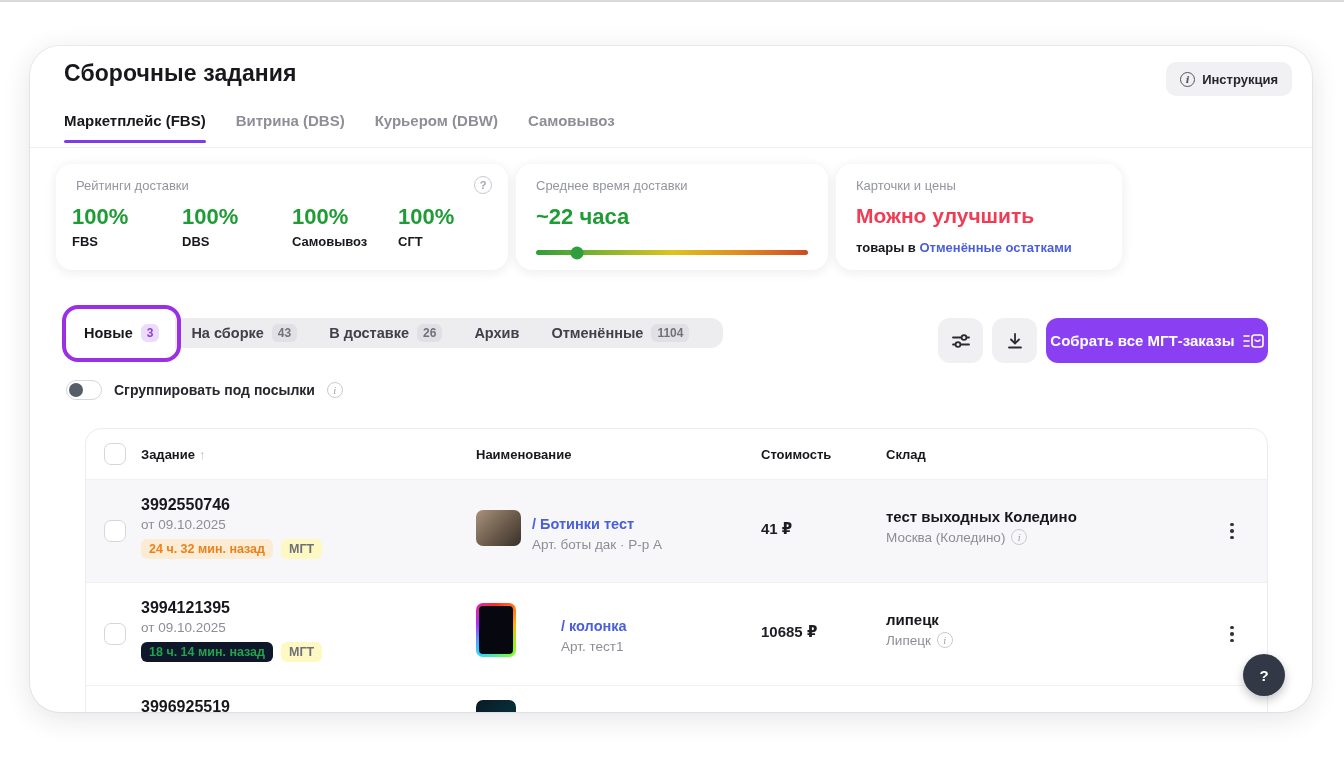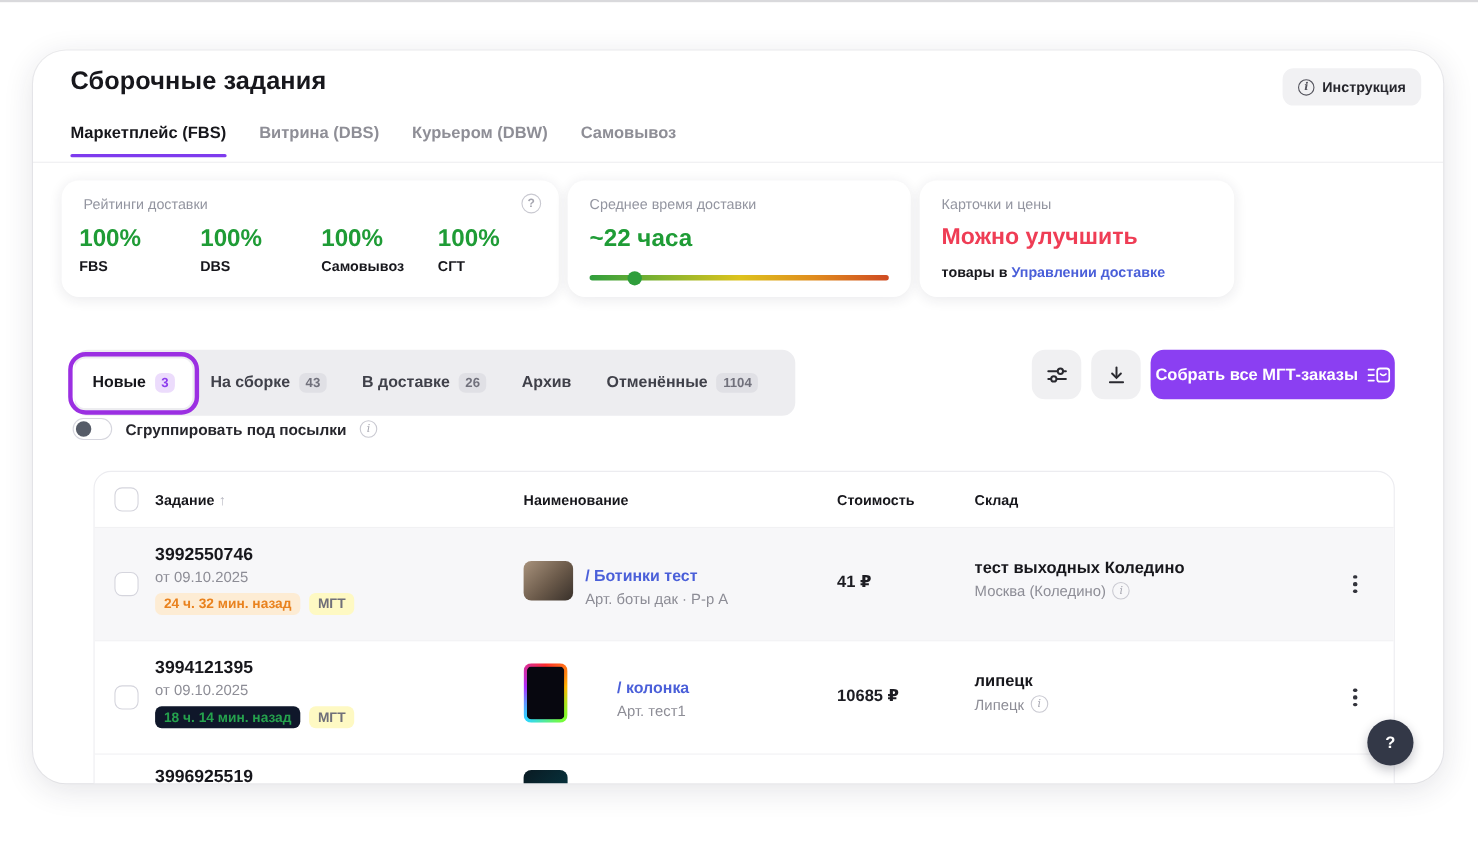--- a/index.html
+++ b/index.html
@@ -24,21 +24,21 @@
   .rating-item { position:absolute; top:40px; }
   .rating-value { font-size:22px; font-weight:800; color:#1f9c36; }
   .rating-name { font-size:13px; font-weight:700; color:#17171c; margin-top:4px; }
   .time-value { position:absolute; left:20px; top:40px; font-size:22px; font-weight:800; color:#1f9c36; }
   .grad-bar { position:absolute; left:20px; top:86px; width:272px; height:5px; border-radius:3px; background:linear-gradient(90deg,#2f9e3c,#87b42e 25%,#ddc31d 50%,#e08c1e 75%,#cf4a22); }
   .grad-dot { position:absolute; top:50%; width:13px; height:13px; border-radius:50%; background:#2f9e3c; transform:translate(-50%,-50%); }
   .cards-status { position:absolute; left:20px; top:40px; font-size:21px; font-weight:800; color:#ef3d55; }
   .cards-line { position:absolute; left:20px; top:76px; font-size:13px; font-weight:700; color:#17171c; }
   .cards-link { color:#4a5fd9; font-weight:600; cursor:pointer; }
 
-  .filter-bar { position:absolute; left:38px; top:272px; height:60px; display:flex; align-items:center; background:#ededf0; border-radius:12px; padding-right:18px; }
+  .filter-bar { position:absolute; left:38px; top:272px; height:30px; display:flex; align-items:center; background:#ededf0; border-radius:12px; padding-right:18px; }
   .ftab { display:flex; align-items:center; gap:8px; padding:0 16px; height:45px; font-size:14.5px; font-weight:600; color:#40414a; cursor:pointer; white-space:nowrap; }
   .ftab .badge { font-size:12px; font-weight:700; color:#71717c; background:#e0e0e5; border-radius:6px; padding:2px 6px; }
   .ftab .badge:empty { display:none; }
   .ftab.active { background:#fff; border-radius:10px; font-weight:700; color:#17171c; position:relative; }
   .ftab.active .badge { background:#ecdcfc; color:#8d3ced; }
   .annotation { position:absolute; inset:-6px; border:4px solid #9b2fe2; border-radius:16px; pointer-events:none; }
 
   .icon-btn { position:absolute; top:272px; width:45px; height:45px; background:#f0f0f2; border-radius:12px; display:flex; align-items:center; justify-content:center; cursor:pointer; }
   .collect-btn { position:absolute; top:272px; left:1016px; width:222px; height:45px; background:#8b3ff2; border-radius:12px; display:flex; align-items:center; justify-content:center; gap:8px; color:#fff; font-size:15px; font-weight:600; cursor:pointer; }
 
@@ -133,21 +133,21 @@
     <div class="time-value">~22 часа</div>
     <div class="grad-bar">
       <span class="grad-dot" id="grad-dot" style="left: 15%;"></span>
     </div>
   </div>
 
   <div class="stat-card" style="left:806px; width:286px;">
     <div class="stat-label">Карточки и цены</div>
     <div class="cards-status">Можно улучшить</div>
     <div class="cards-line">
-      <span>товары в </span><span class="cards-link">Управлении доставке</span>
+      <span>товары в </span><span class="cards-link">Отменённые остатками</span>
     </div>
   </div>
 
   <div class="filter-bar">
     <div class="ftab active">
       <span>Новые</span>
       <span class="badge">3</span>
       <span class="annotation"></span>
     </div>
     <div class="ftab">

